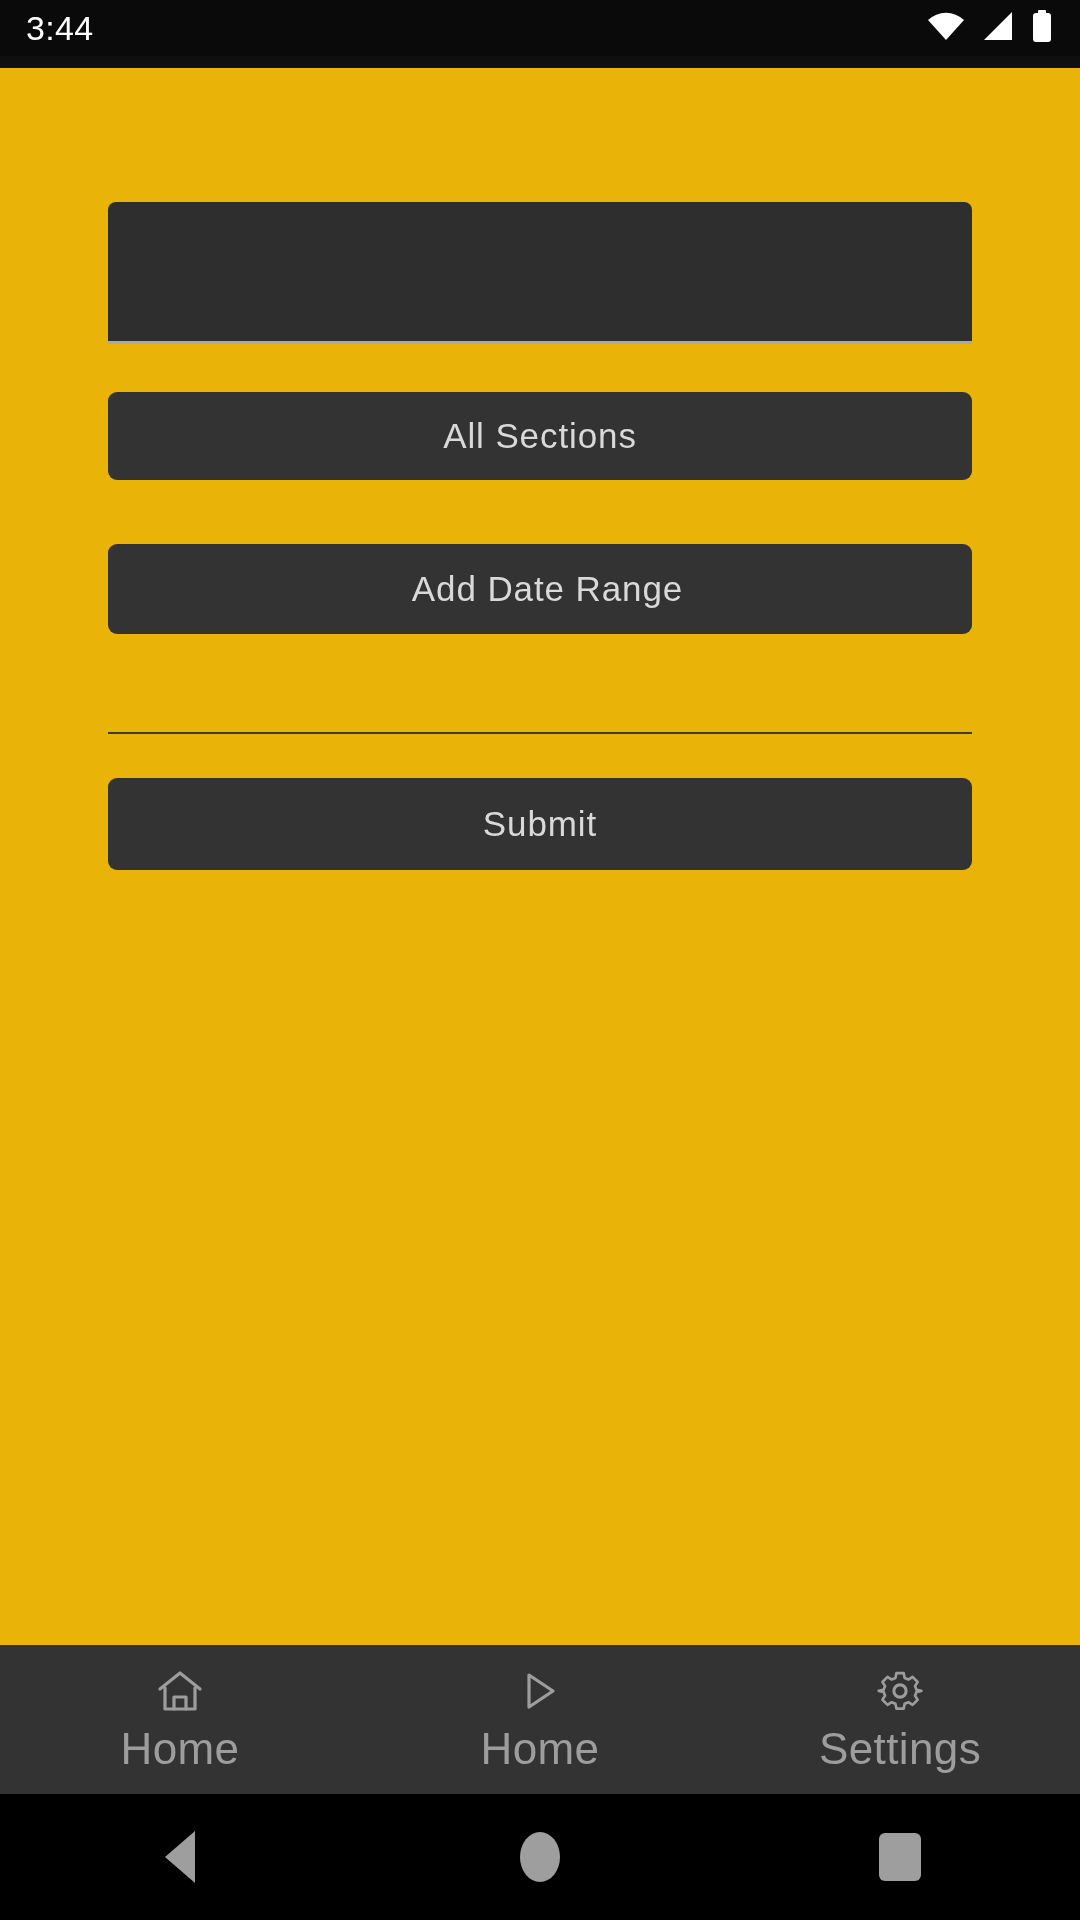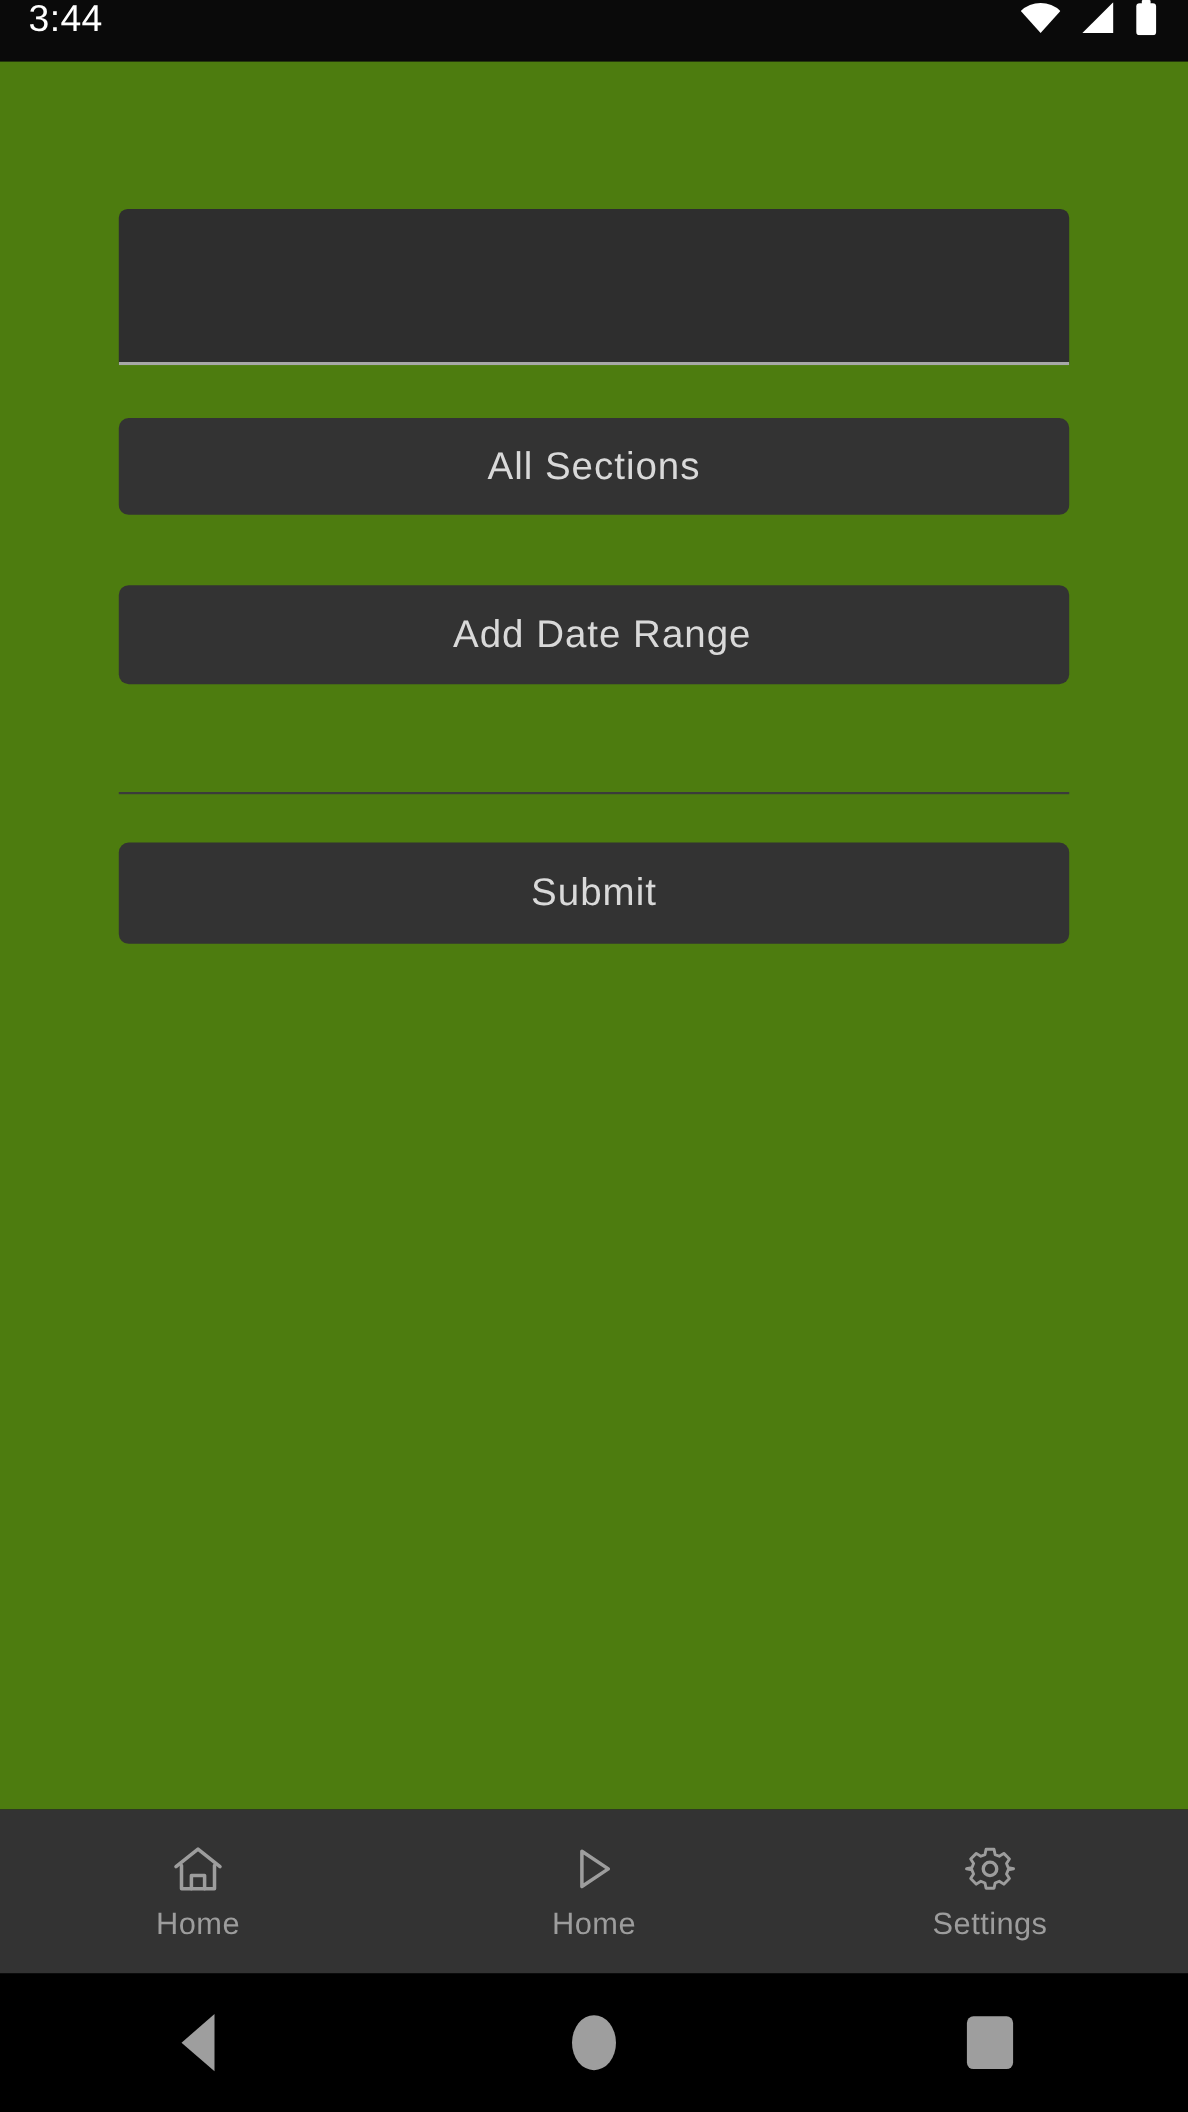--- a/index.html
+++ b/index.html
@@ -13,40 +13,40 @@
     position:relative;
     width:1080px; height:1920px;
     background:#0f0f0f;
   }
 
   
   #status-bar {
     position:absolute; left:0; top:0;
     width:1080px; height:56px;
     background:#0a0a0a;
-    display:flex; align-items:flex-start;
+    display:flex; align-items:center;
     padding:0 28px 0 26px;
   }
   #status-time {
     color:#ffffff;
     font-size:34px;
     letter-spacing:0.3px;
     line-height:1;
   }
   #status-icons {
     margin-left:auto;
     display:flex; align-items:center; gap:18px;
   }
   .sb-ico { display:block; }
 
   
   #content {
-    position:absolute; left:0; top:56px;
+    position:absolute; left:0; top:68px;
     width:1080px; height:1589px;
-    background:#4d7c0f;
+    background:#eab308;
   }
 
   .field-wrap {
     position:absolute;
     left:108px; width:864px;
   }
 
   
   #search-field {
     top:134px; height:142px;
@@ -98,21 +98,21 @@
     flex:1;
     height:100%;
     display:flex; flex-direction:column;
     align-items:center; justify-content:center;
     gap:14px;
     cursor:pointer;
     user-select:none;
   }
   .tab-icon { display:block; height:44px; }
   .tab-label {
-    font-size:28px;
+    font-size:44px;
     letter-spacing:0.4px;
     line-height:1;
   }
   .tab-item.inactive .tab-label { color:#9d9d9d; font-weight:400; }
   .tab-item.active   .tab-label { color:#ffffff; font-weight:bold; }
 
   
   #system-nav {
     position:absolute; left:0; top:1794px;
     width:1080px; height:126px;

